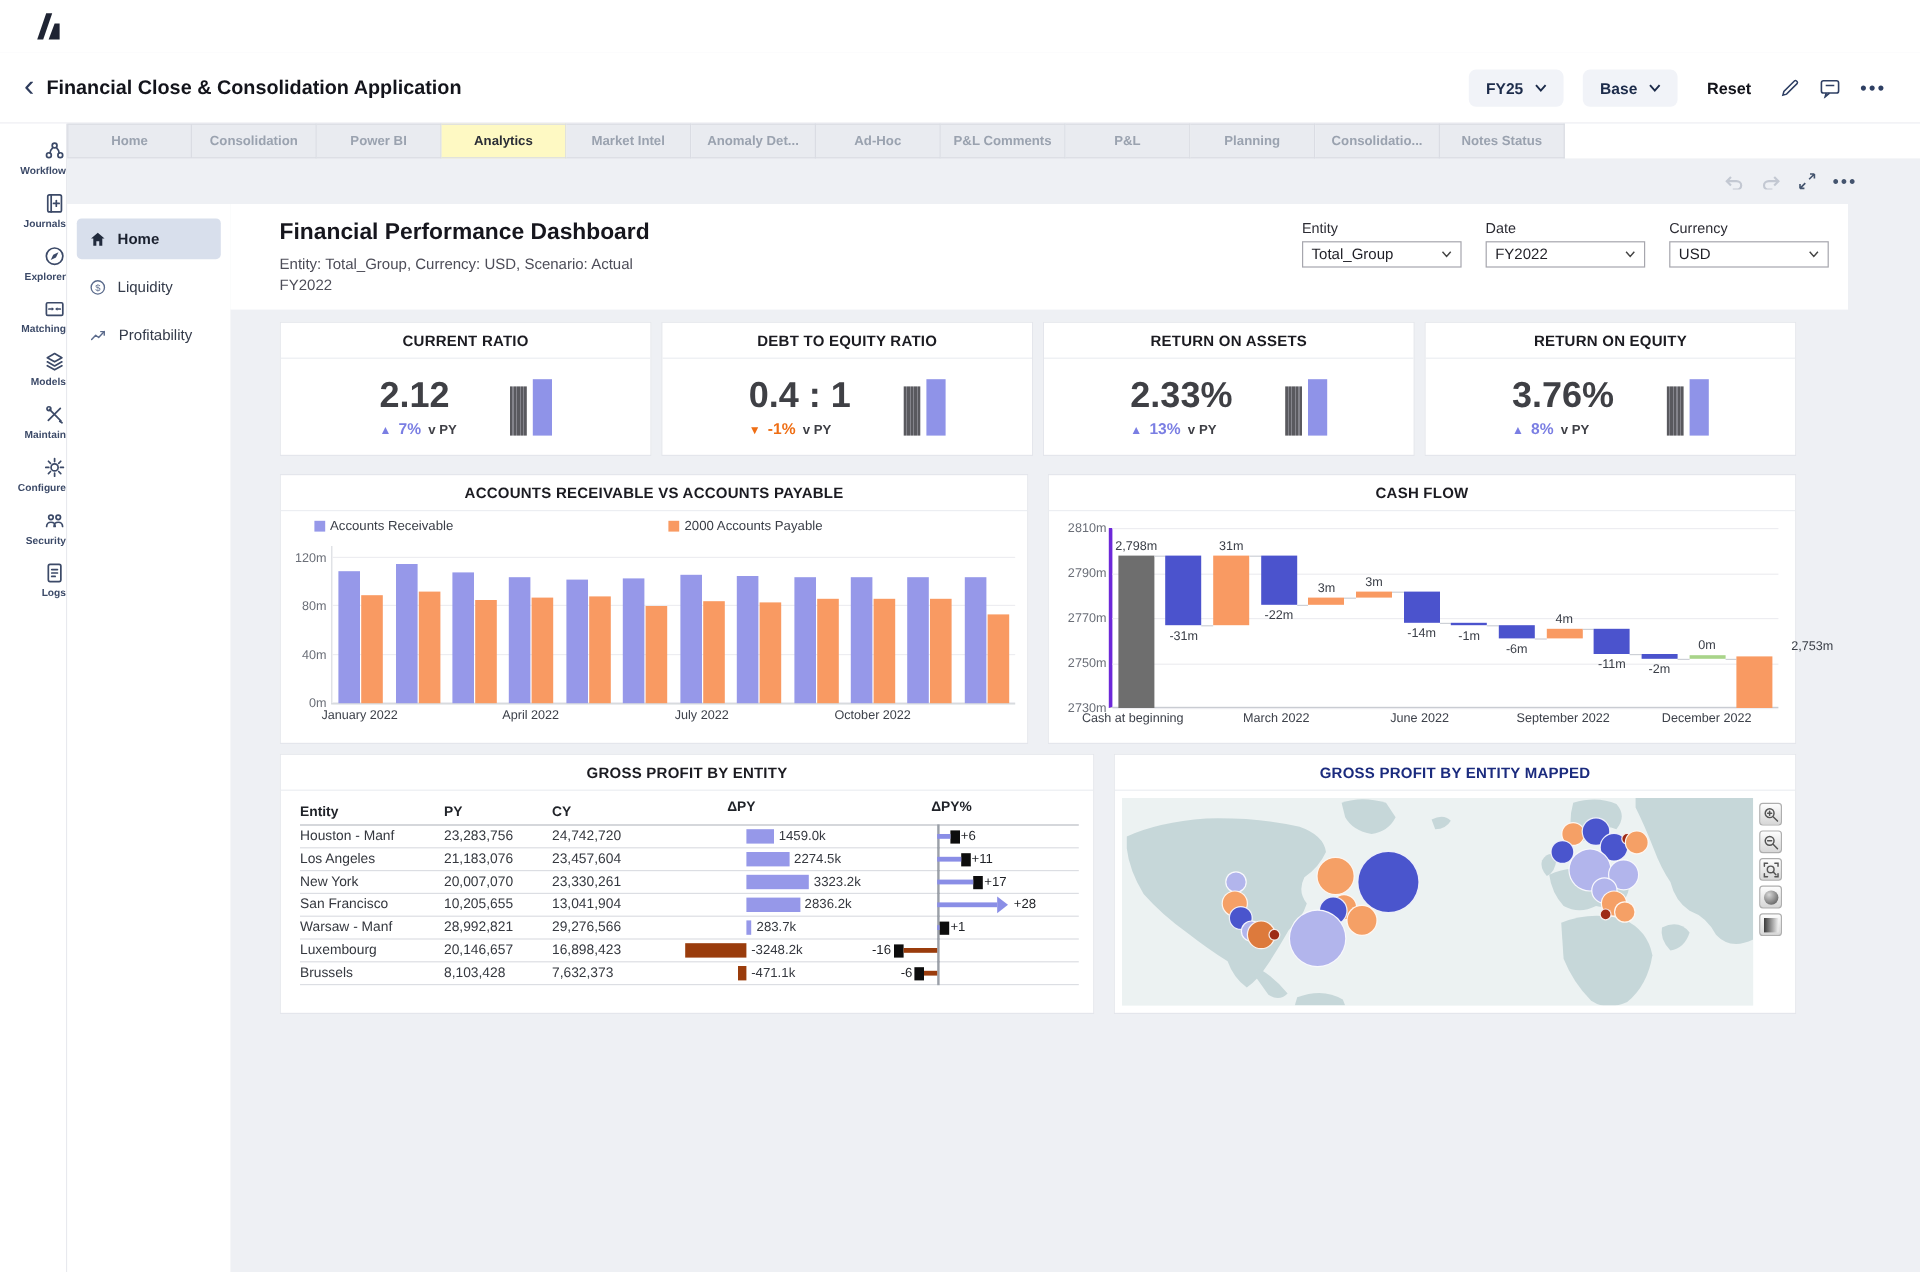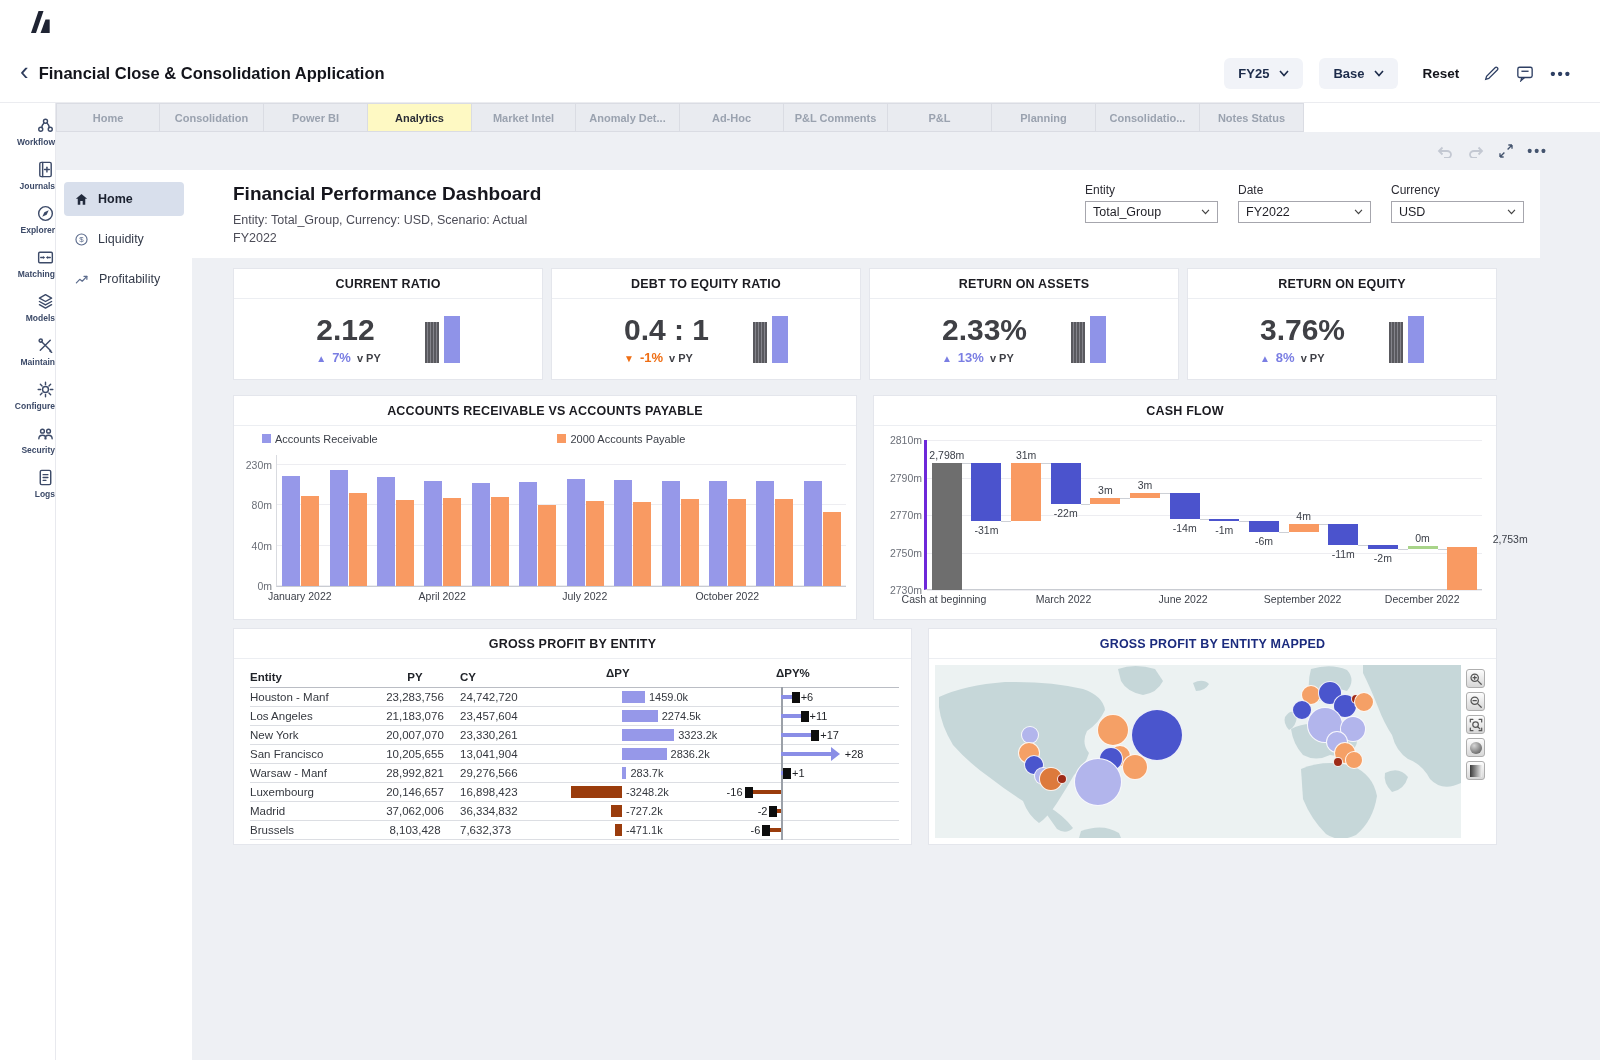--- a/index.html
+++ b/index.html
@@ -69,21 +69,21 @@
 .wfbar{position:absolute;width:30px;transform:translateX(-50%)}
 .wflab{position:absolute;transform:translateX(-50%);font-size:10.5px;color:#3c4049;white-space:nowrap}
 .wfconn{position:absolute;height:1px;background:#cdd0d6}
 .bottom-row{display:flex;gap:16px;margin:8px 103px 0 41px}
 .table-card{width:679px;height:217px}
 .map-card{width:569px;height:217px}
 .map-card .card-h{color:#1b2b7e}
 .gp-table{padding:8px 12px 0 16px;font-size:11.5px;color:#35383f}
 .gp-row{display:flex;align-items:center;height:19px;border-bottom:1px solid #dcdee3;position:relative}
 .gp-row.head{font-weight:700;color:#202329;height:21px;border-bottom:1px solid #babdc4}
-.c-entity{width:120px}.c-py{width:90px;text-align:center}.c-cy{width:92px;text-align:left}
+.c-entity{width:120px}.c-py{width:90px;text-align:left}.c-cy{width:92px;text-align:left}
 .c-dpy{width:160px;position:relative;height:100%;overflow:visible}
 .c-dpct{width:169px;position:relative;height:100%;overflow:visible}
 .dpy-bar{position:absolute;top:3px;height:12px}
 .dpy-lab{position:absolute;top:3px;font-size:11px;white-space:nowrap}
 .dpct-axis{position:absolute;left:69px;top:-1px;bottom:-1px;width:2px;background:#9ba0a8}
 .dpct-stem{position:absolute;top:7px;height:4px}
 .dpct-marker{position:absolute;top:4px;width:8px;height:11px;background:#0d0d0d}
 .dpct-lab{position:absolute;top:3px;font-size:11px;white-space:nowrap;color:#1f2126}
 .dpct-arrowhead{position:absolute;top:2px;width:0;height:0;border-top:7px solid transparent;border-bottom:7px solid transparent;border-left:9px solid #8a8ee6}
 .map-body{display:flex;padding:6px;gap:5px}
@@ -449,21 +449,21 @@
                 </div>
               </div>
             <div class="plotwrap" id="arap-plot">
                 <div class="grid" style="bottom: 0%;"></div>
                 <span class="ylab" style="bottom: calc(0%); transform: translateY(50%);">0m</span>
                 <div class="grid" style="bottom: 30.7692%;"></div>
                 <span class="ylab" style="bottom: calc(30.7692%); transform: translateY(50%);">40m</span>
                 <div class="grid" style="bottom: 61.5385%;"></div>
                 <span class="ylab" style="bottom: calc(61.5385%); transform: translateY(50%);">80m</span>
                 <div class="grid" style="bottom: 92.3077%;"></div>
-                <span class="ylab" style="bottom: calc(92.3077%); transform: translateY(50%);">230m</span>
+                <span class="ylab" style="bottom: calc(92.3077%); transform: translateY(50%);">120m</span>
                 <div class="bars">
                   <div class="bgroup">
                     <div class="vbar" style="height: 110px; background: rgb(150, 152, 233);"></div>
                     <div class="vbar" style="height: 90px; background: rgb(249, 154, 98);"></div>
                   </div>
                   <div class="bgroup">
                     <div class="vbar" style="height: 116px; background: rgb(150, 152, 233);"></div>
                     <div class="vbar" style="height: 93px; background: rgb(249, 154, 98);"></div>
                   </div>
                   <div class="bgroup">
@@ -675,35 +675,20 @@
                     <span class="dpy-lab" style="left: 74px;">-3248.2k</span>
                   </div>
                   <div class="c-dpct">
                     <div class="dpct-axis"></div>
                     <div class="dpct-marker" style="left: 32.52px;"></div>
                     <div class="dpct-stem" style="background: rgb(154, 60, 12); left: 40.52px; width: 28.48px;"></div>
                     <span class="dpct-lab" style="left: 8.52px; width: 22px; text-align: right;">-16</span>
                   </div>
                 </div>
                 <div class="gp-row">
-                  <div class="c-entity">Madrid</div>
-                  <div class="c-py">37,062,006</div>
-                  <div class="c-cy">36,334,832</div>
-                  <div class="c-dpy">
-                    <div class="dpy-bar" style="width: 11.417px; background: rgb(154, 60, 12); left: 58.583px;"></div>
-                    <span class="dpy-lab" style="left: 74px;">-727.2k</span>
-                  </div>
-                  <div class="c-dpct">
-                    <div class="dpct-axis"></div>
-                    <div class="dpct-marker" style="left: 57.44px;"></div>
-                    <div class="dpct-stem" style="background: rgb(154, 60, 12); left: 65.44px; width: 3.56px;"></div>
-                    <span class="dpct-lab" style="left: 33.44px; width: 22px; text-align: right;">-2</span>
-                  </div>
-                </div>
-                <div class="gp-row">
                   <div class="c-entity">Brussels</div>
                   <div class="c-py">8,103,428</div>
                   <div class="c-cy">7,632,373</div>
                   <div class="c-dpy">
                     <div class="dpy-bar" style="width: 7.39627px; background: rgb(154, 60, 12); left: 62.6037px;"></div>
                     <span class="dpy-lab" style="left: 74px;">-471.1k</span>
                   </div>
                   <div class="c-dpct">
                     <div class="dpct-axis"></div>
                     <div class="dpct-marker" style="left: 50.32px;"></div>

